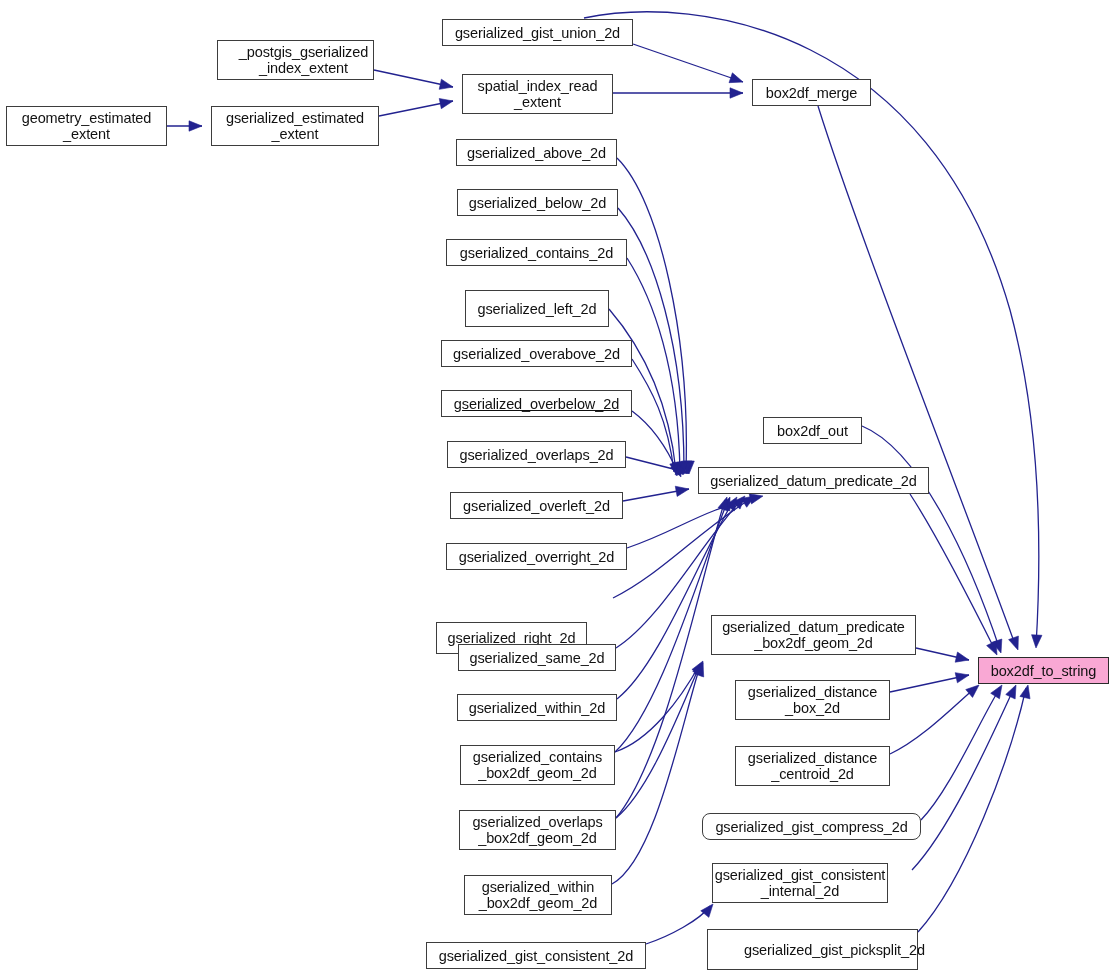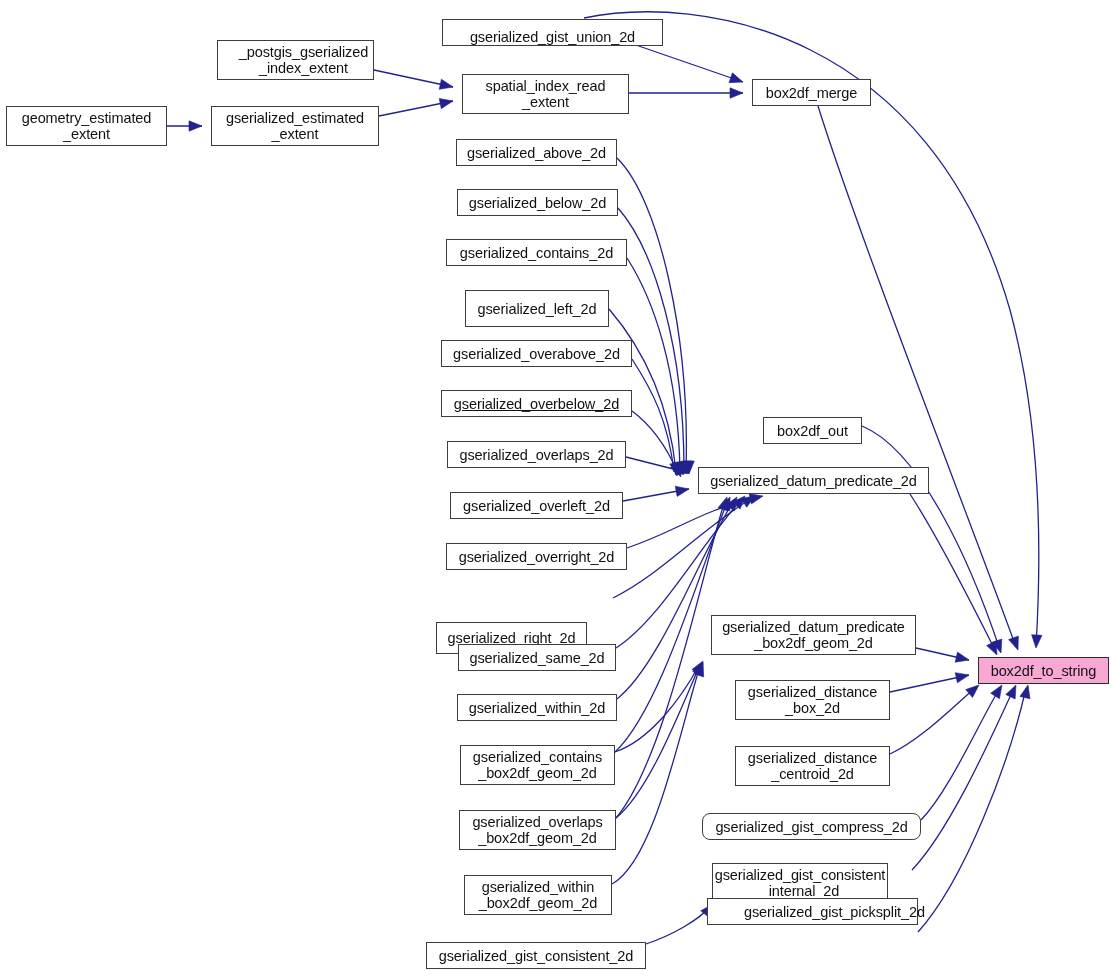--- a/index.html
+++ b/index.html
@@ -198,23 +198,23 @@
         <polygon class="edge-head" points="1028,685 1030.0225655881195,698.8545742786183 1019.9097376475221,696.427495572875"></polygon>
       </g>
     </svg>
   <div id="node-layer">
       <div class="node-box" style="left: 6px; top: 106px; width: 161px; height: 40px;"><span class="node-label">geometry_estimated
 _extent</span></div>
       <div class="node-box" style="left: 211px; top: 106px; width: 168px; height: 40px;"><span class="node-label">gserialized_estimated
 _extent</span></div>
       <div class="node-box" style="left: 217px; top: 40px; width: 157px; height: 40px; padding-left: 16px;"><span class="node-label">_postgis_gserialized
 _index_extent</span></div>
-      <div class="node-box" style="left: 462px; top: 74px; width: 167px; height: 40px;"><span class="node-label">spatial_index_read
+      <div class="node-box" style="left: 462px; top: 74px; width: 151px; height: 40px;"><span class="node-label">spatial_index_read
 _extent</span></div>
-      <div class="node-box" style="left: 442px; top: 19px; width: 221px; height: 27px; align-items: flex-end;"><span class="node-label">gserialized_gist_union_2d</span></div>
+      <div class="node-box" style="left: 442px; top: 19px; width: 191px; height: 27px;"><span class="node-label">gserialized_gist_union_2d</span></div>
       <div class="node-box" style="left: 752px; top: 79px; width: 119px; height: 27px;"><span class="node-label">box2df_merge</span></div>
       <div class="node-box" style="left: 456px; top: 139px; width: 161px; height: 27px;"><span class="node-label">gserialized_above_2d</span></div>
       <div class="node-box" style="left: 457px; top: 189px; width: 161px; height: 27px;"><span class="node-label">gserialized_below_2d</span></div>
       <div class="node-box" style="left: 446px; top: 239px; width: 181px; height: 27px;"><span class="node-label">gserialized_contains_2d</span></div>
       <div class="node-box" style="left: 465px; top: 290px; width: 144px; height: 37px;"><span class="node-label">gserialized_left_2d</span></div>
       <div class="node-box" style="left: 441px; top: 340px; width: 191px; height: 27px;"><span class="node-label">gserialized_overabove_2d</span></div>
       <div class="node-box" style="left: 441px; top: 390px; width: 191px; height: 27px; text-decoration: underline;"><span class="node-label">gserialized_overbelow_2d</span></div>
       <div class="node-box" style="left: 447px; top: 441px; width: 179px; height: 27px;"><span class="node-label">gserialized_overlaps_2d</span></div>
       <div class="node-box" style="left: 450px; top: 492px; width: 173px; height: 27px;"><span class="node-label">gserialized_overleft_2d</span></div>
       <div class="node-box" style="left: 446px; top: 543px; width: 181px; height: 27px;"><span class="node-label">gserialized_overright_2d</span></div>
@@ -232,16 +232,16 @@
       <div class="node-box" style="left: 698px; top: 467px; width: 231px; height: 27px;"><span class="node-label">gserialized_datum_predicate_2d</span></div>
       <div class="node-box" style="left: 711px; top: 615px; width: 205px; height: 40px;"><span class="node-label">gserialized_datum_predicate
 _box2df_geom_2d</span></div>
       <div class="node-box" style="left: 735px; top: 680px; width: 155px; height: 40px;"><span class="node-label">gserialized_distance
 _box_2d</span></div>
       <div class="node-box" style="left: 735px; top: 746px; width: 155px; height: 40px;"><span class="node-label">gserialized_distance
 _centroid_2d</span></div>
       <div class="node-box" style="left: 702px; top: 813px; width: 219px; height: 27px; border-radius: 8px;"><span class="node-label">gserialized_gist_compress_2d</span></div>
       <div class="node-box" style="left: 712px; top: 863px; width: 176px; height: 40px; justify-content: flex-end;"><span class="node-label">gserialized_gist_consistent
 _internal_2d</span></div>
-      <div class="node-box" style="left: 707px; top: 898px; width: 211px; height: 27px; padding-left: 36px;"><span class="node-label">gserialized_gist_picksplit_2d</span></div>
+      <div class="node-box" style="left: 707px; top: 929px; width: 211px; height: 41px; padding-left: 36px;"><span class="node-label">gserialized_gist_picksplit_2d</span></div>
       <div class="node-box highlight" style="left: 978px; top: 657px; width: 131px; height: 27px;"><span class="node-label">box2df_to_string</span></div>
     </div>
 </div>
 
 </body></html>

